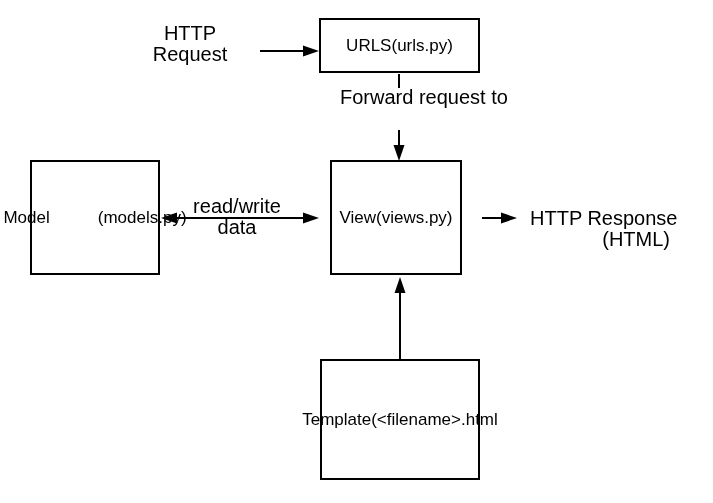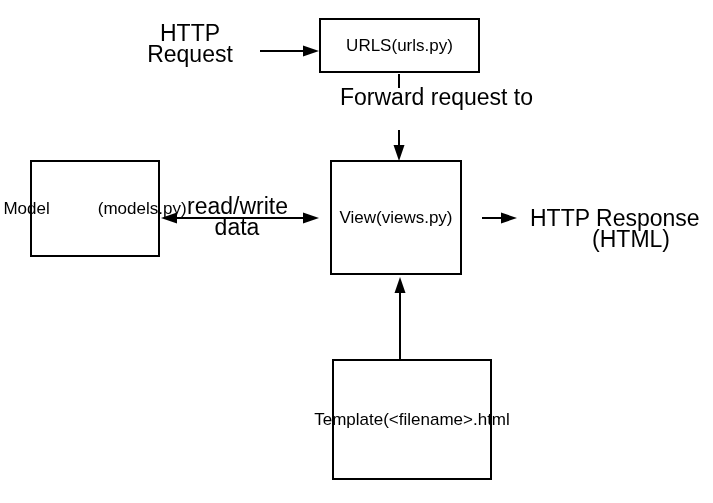--- a/index.html
+++ b/index.html
@@ -30,27 +30,27 @@
     background: #ffffff;
     display: flex;
     flex-direction: row;
     align-items: center;
     justify-content: center;
     text-align: center;
     font-size: 17px;
     line-height: 21px;
   }
   #box-urls     { left: 319px; top: 18px;  width: 161px; height: 55px; }
-  #box-model    { left: 30px;  top: 160px; width: 130px; height: 97px; gap: 48px; }
+  #box-model    { left: 30px;  top: 160px; width: 130px; height: 115px; gap: 48px; }
   #box-view     { left: 330px; top: 160px; width: 132px; height: 115px; }
-  #box-template { left: 320px; top: 359px; width: 160px; height: 121px; margin-left: 12px; }
+  #box-template { left: 320px; top: 359px; width: 160px; height: 121px; }
 
   .free-label {
     position: absolute;
-    font-size: 23px;
+    font-size: 20px;
     line-height: 21px;
     white-space: nowrap;
   }
   #label-http-request { left: 140px; top: 23px;  width: 100px; text-align: center; }
   #label-forward      { left: 340px; top: 87px;  text-align: center; }
   #label-read-write   { left: 187px; top: 196px; width: 100px; text-align: center; }
   #label-http-response{ left: 530px; top: 208px; width: 140px; text-align: right; }
 
   .arrow-line { stroke: #000000; stroke-width: 2; fill: none; }
   .arrow-head { fill: #000000; stroke: none; }

